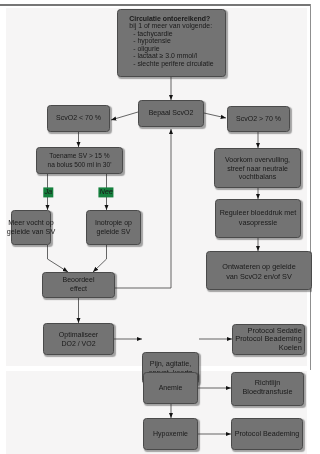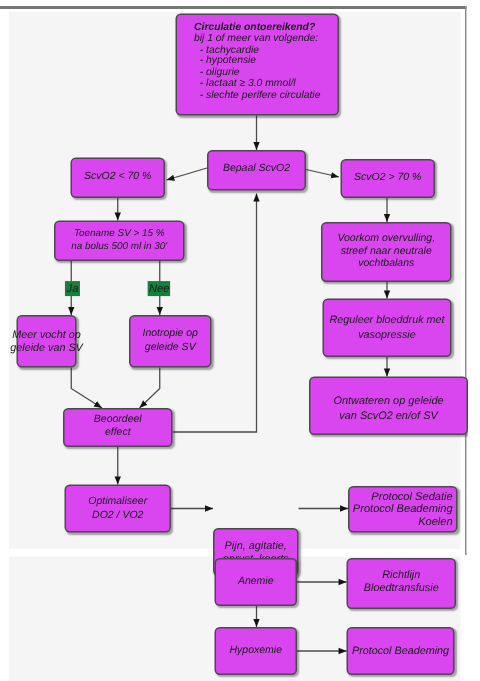--- a/index.html
+++ b/index.html
@@ -4,23 +4,23 @@
 <style>
   html,body{margin:0;padding:0;}
   body{width:312px;height:454px;background:#ffffff;font-family:"Liberation Sans",sans-serif;overflow:hidden;}
   #page{position:relative;width:312px;height:454px;background:#ffffff;}
   #inner{position:absolute;left:0;top:0;width:312px;height:454px;filter:blur(0.35px);}
   .sheet{position:absolute;background:#f6f5f5;}
   #sheet-top{left:6px;top:7.5px;width:301px;height:358.5px;}
   #sheet-bottom{left:6px;top:371px;width:301px;height:83px;}
   #border-top{position:absolute;left:0;top:4.4px;width:311.4px;height:1.7px;background:#767676;}
   #border-right{position:absolute;left:309.7px;top:4.4px;width:1.7px;height:366px;background:#8f8f8f;}
-  .node{position:absolute;background:#d946ef;border:0.9px solid #4a4a4a;border-radius:3.5px;
+  .node{position:absolute;background:#737373;border:0.9px solid #4a4a4a;border-radius:3.5px;
         box-sizing:border-box;display:flex;align-items:center;justify-content:center;
-        box-shadow:1.3px 1.3px 1.1px rgba(40,40,40,0.40);font-style:italic;}
+        box-shadow:1.3px 1.3px 1.1px rgba(40,40,40,0.40);}
   .node .txt{font-size:7px;line-height:8.4px;color:#1a1a1a;text-align:center;white-space:nowrap;}
   .node.left .txt{text-align:left;}
   .node .txt b{font-weight:bold;}
   .lbl{position:absolute;font-size:7.4px;line-height:8px;color:#1a1a1a;white-space:nowrap;
        transform:translate(-50%,-50%);background:#15803d;padding:0.6px 0.8px;font-style:italic;}
   svg#links{position:absolute;left:0;top:0;width:312px;height:454px;overflow:visible;}
 </style>
 </head>
 <body>
 

